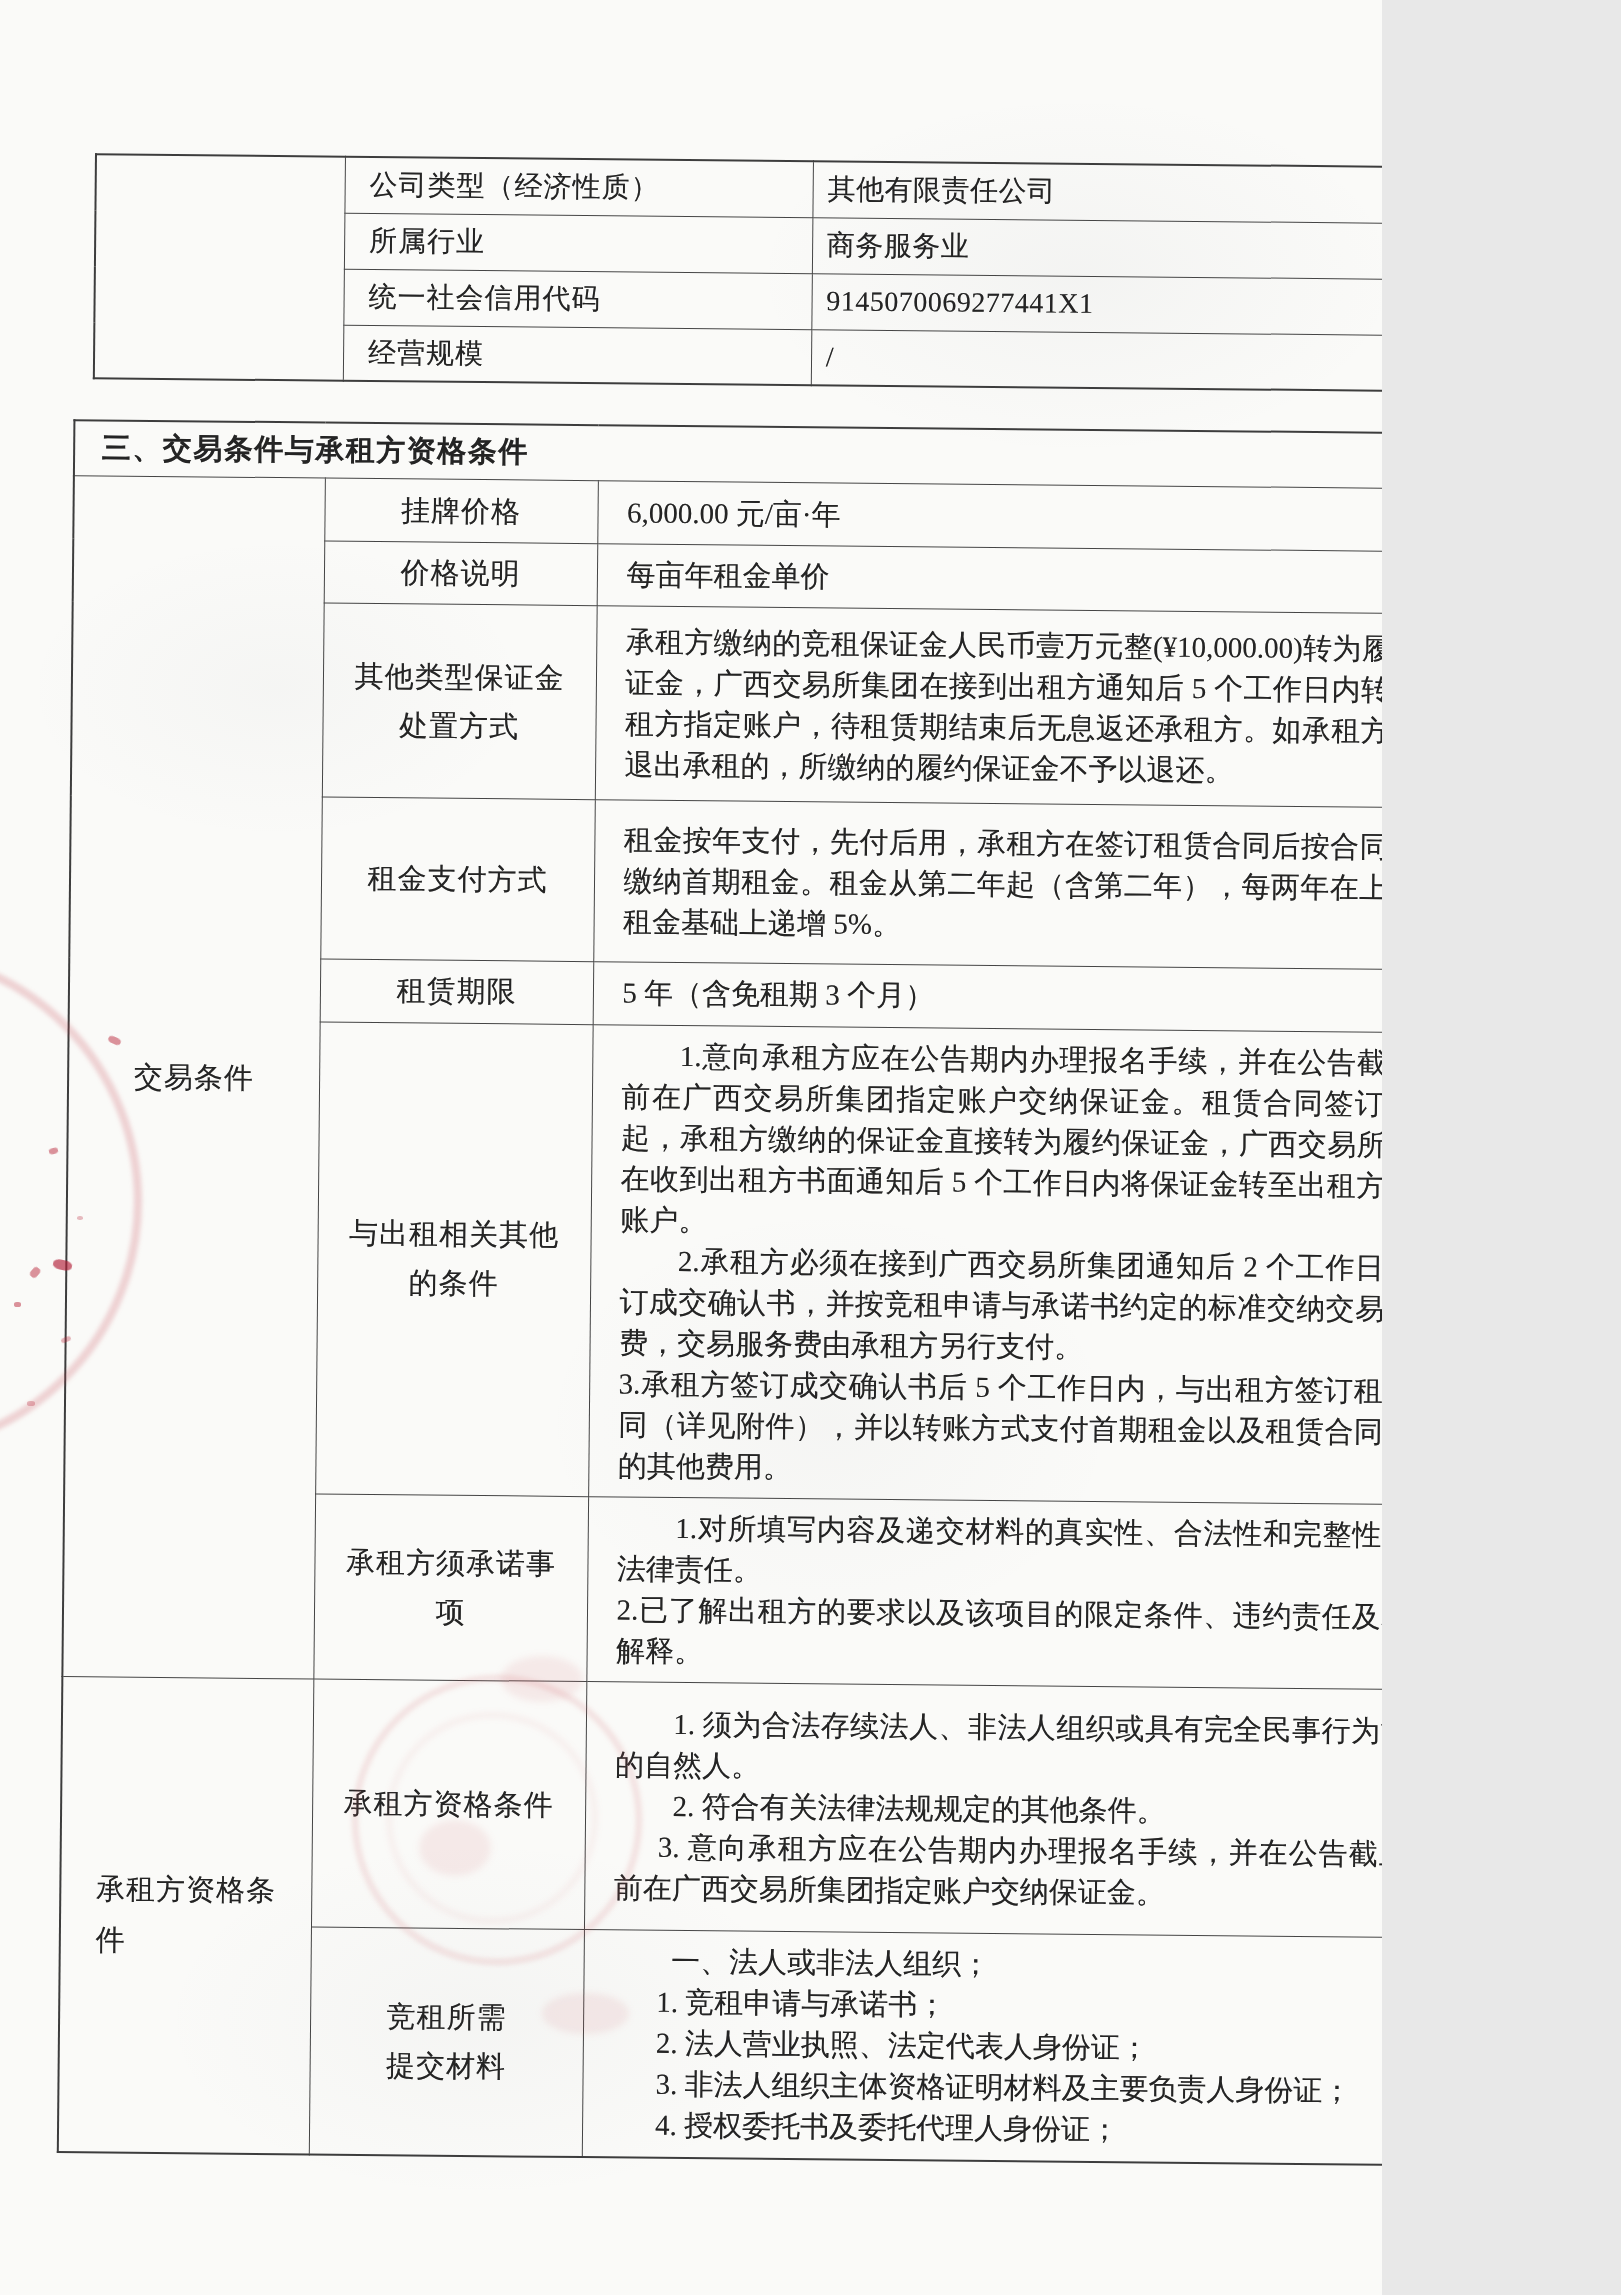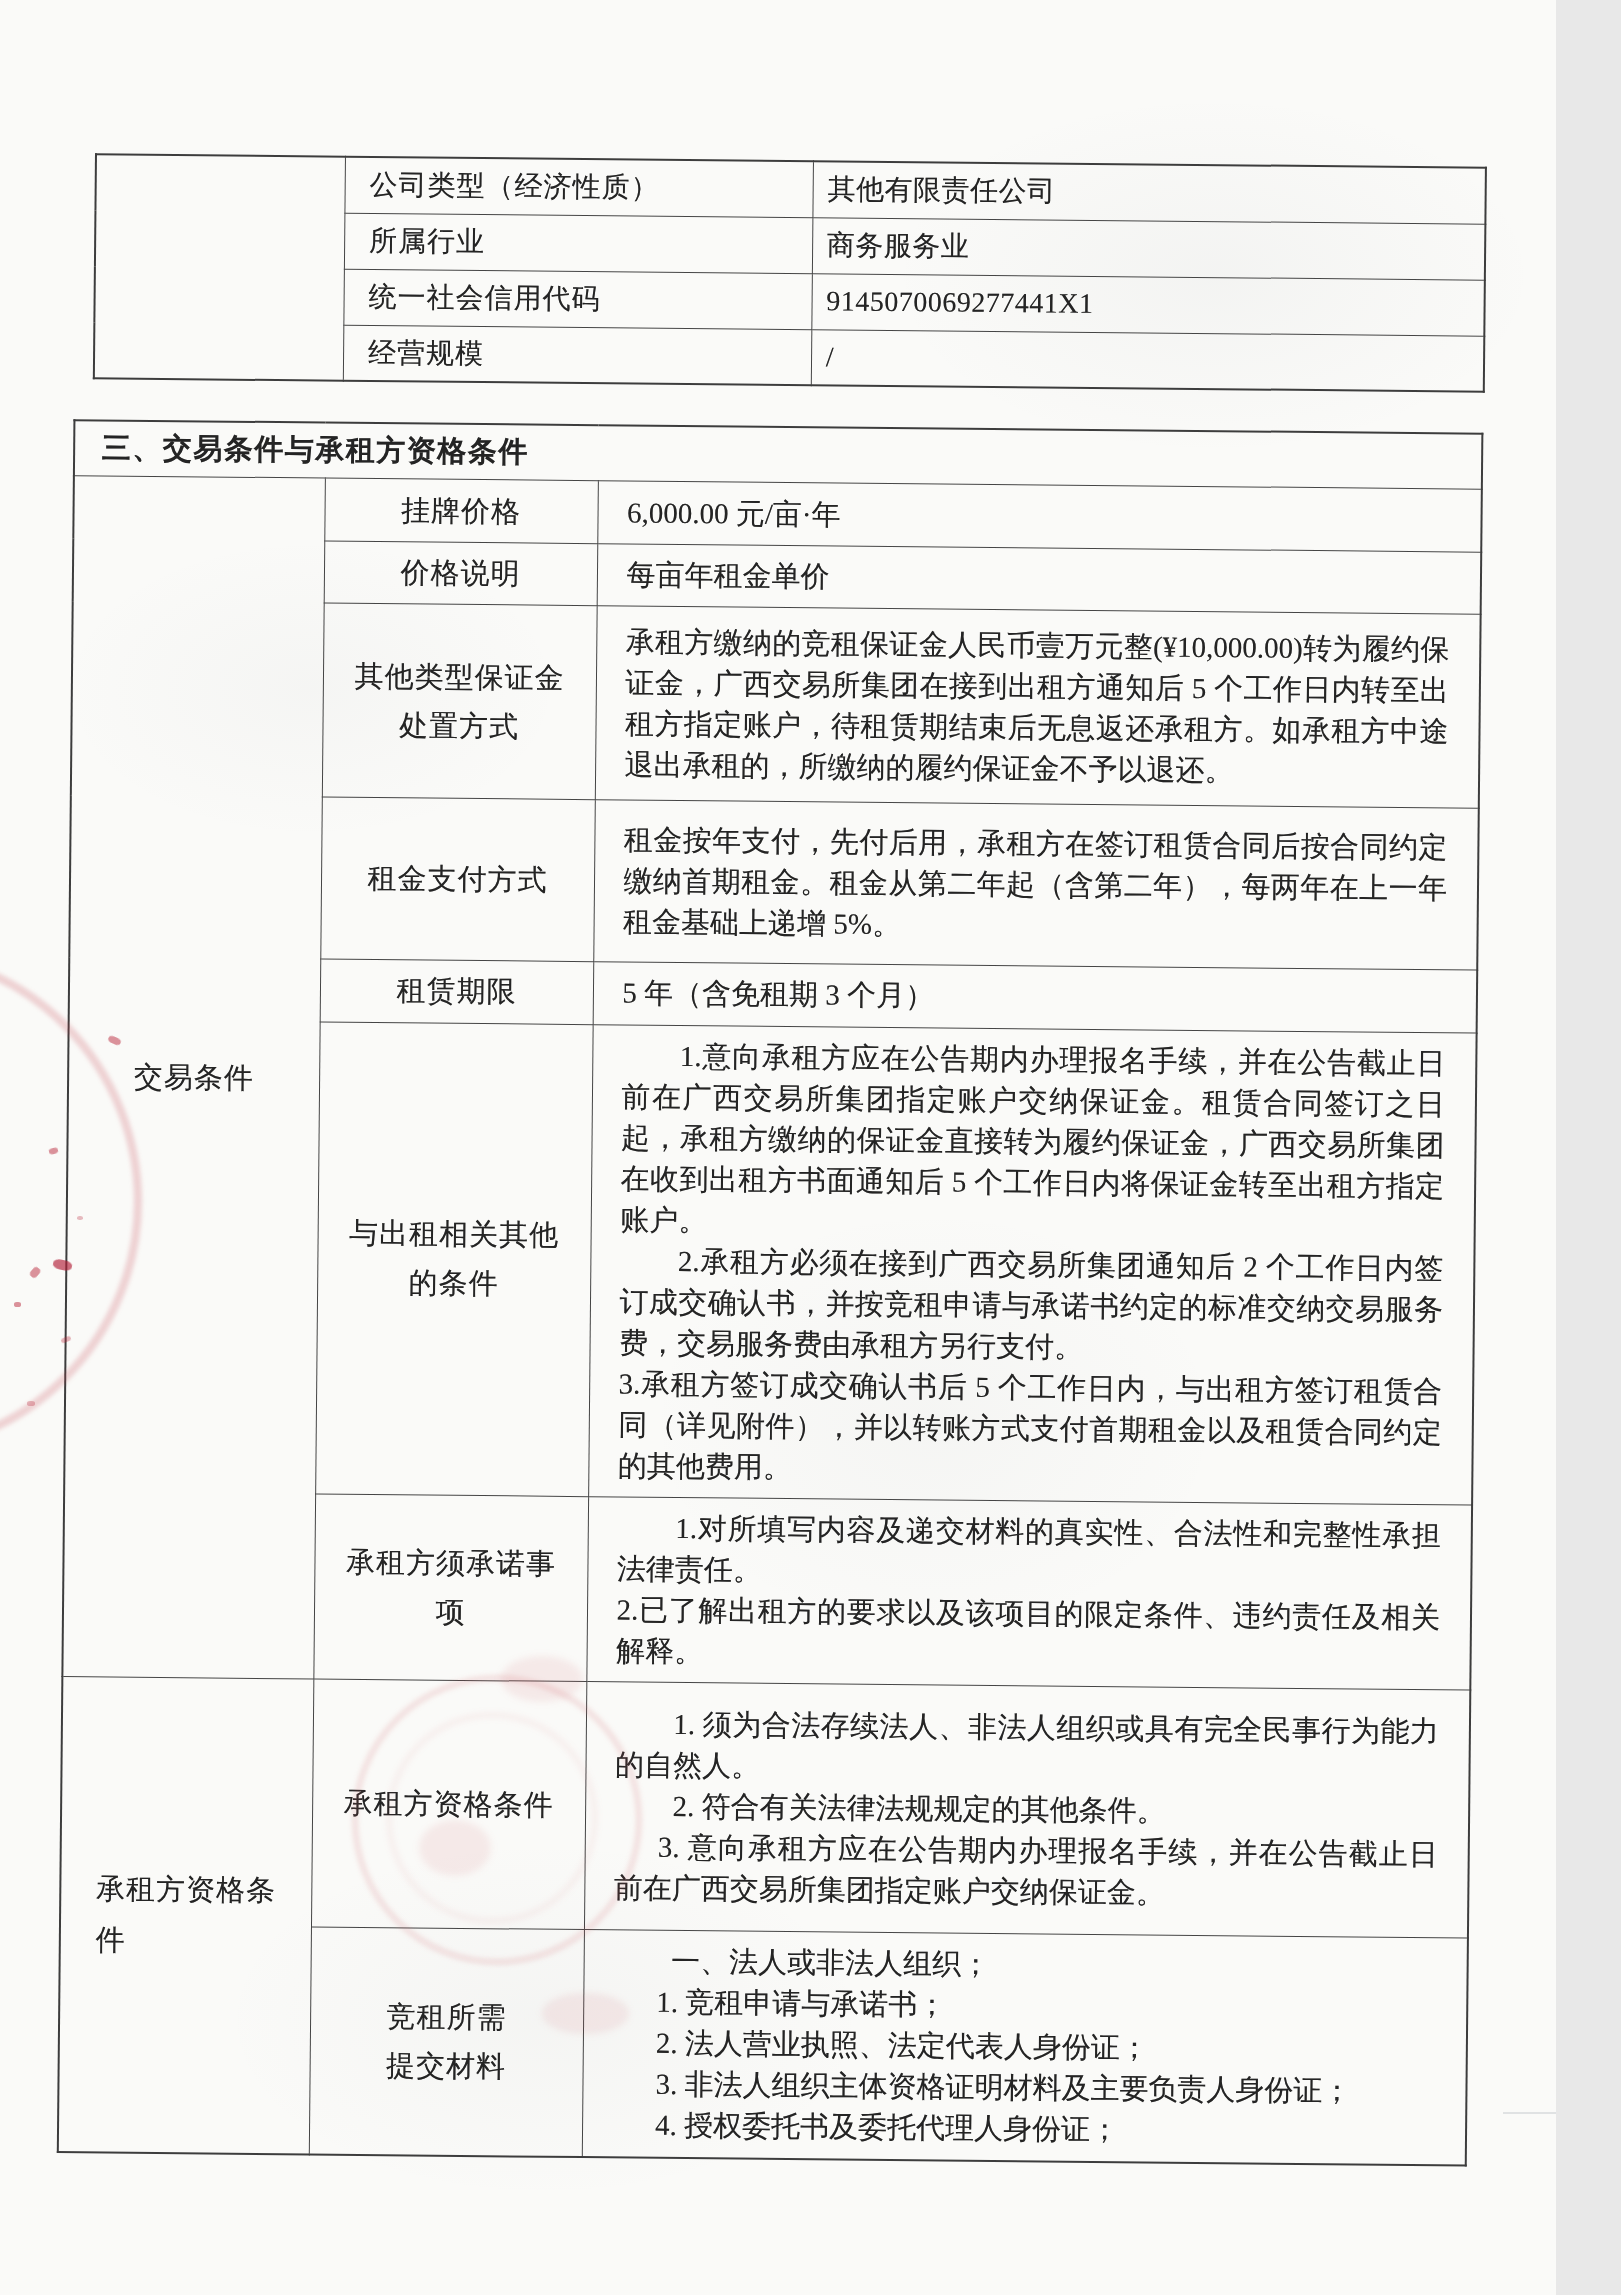--- a/index.html
+++ b/index.html
@@ -1,18 +1,18 @@
 <!DOCTYPE html>
 <html style="font-size:8.2px"><head>
 <meta charset="utf-8">
 <style>
   html,body{margin:0;padding:0;background:#e8e8e8;}
   .page{
     position:relative;
-    width:1556px;height:2295px;
+    width:1382px;height:2295px;
     background:
       radial-gradient(ellipse 460px 256px at 78% 12%, rgba(120,126,132,0.05), transparent 70%),
       radial-gradient(ellipse 358px 215px at 20% 30%, rgba(120,126,132,0.04), transparent 70%),
       radial-gradient(ellipse 409px 307px at 60% 62%, rgba(120,126,132,0.04), transparent 70%),
       radial-gradient(ellipse 460px 256px at 35% 88%, rgba(120,126,132,0.045), transparent 70%),
       #fafaf8;
     overflow:hidden;
     font-family:"Liberation Serif","DejaVu Serif",serif;
     color:#242424;
   }

